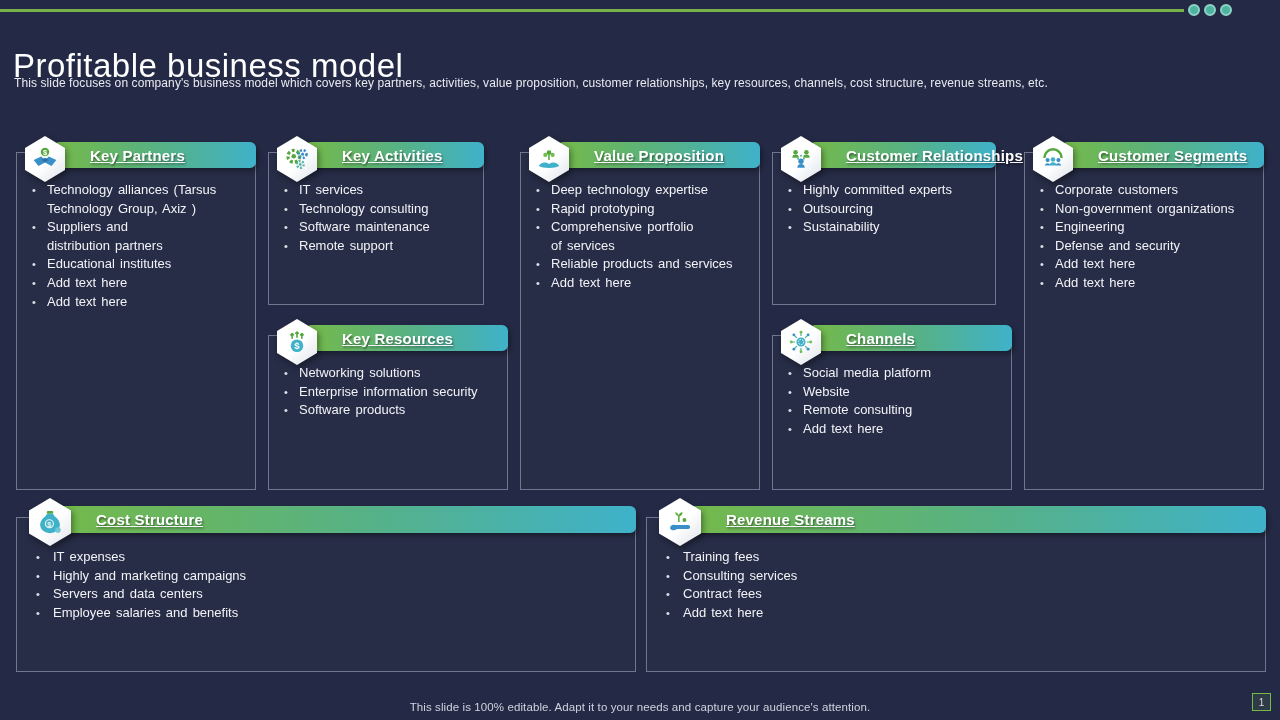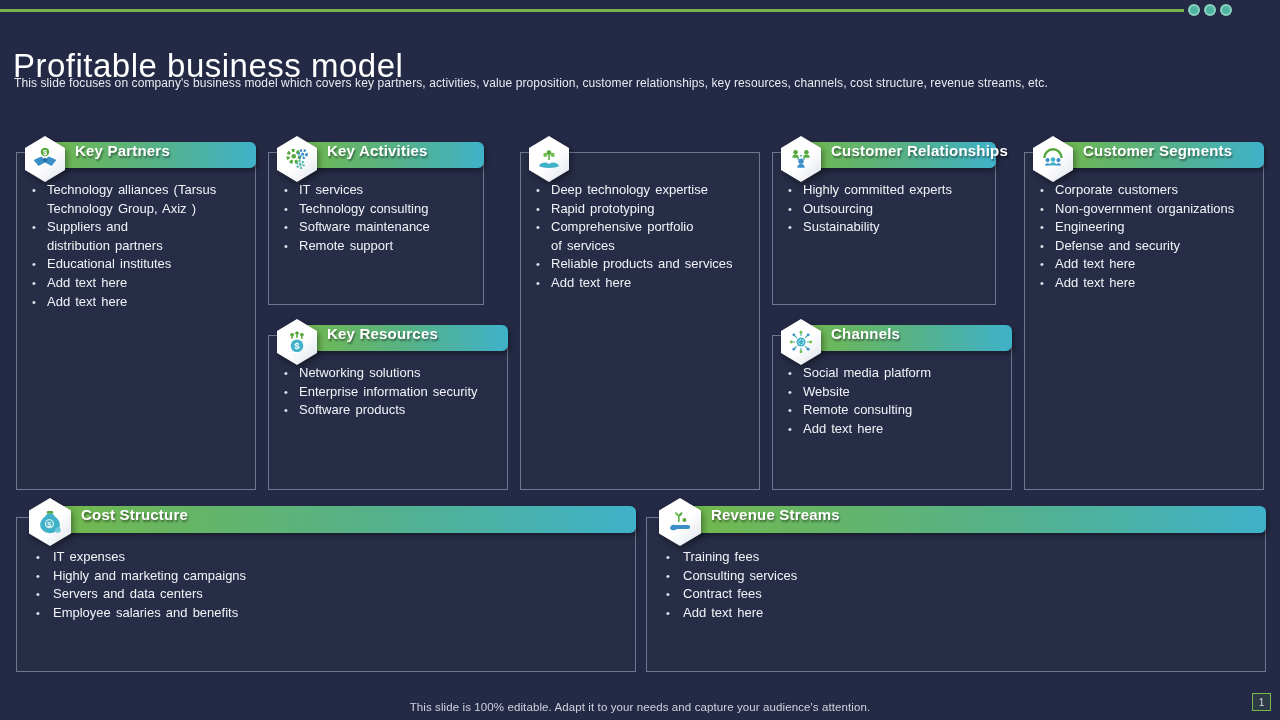--- a/index.html
+++ b/index.html
@@ -22,25 +22,25 @@
   .c1{left:268px;top:152px;width:216px;height:153px}
   .c2{left:520px;top:152px;width:240px;height:338px}
   .c3{left:772px;top:152px;width:224px;height:153px}
   .c4{left:1024px;top:152px;width:240px;height:338px}
   .c5{left:268px;top:335px;width:240px;height:155px}
   .c6{left:772px;top:335px;width:240px;height:155px}
   .c7{left:16px;top:517px;width:620px;height:155px}
   .c8{left:646px;top:517px;width:620px;height:155px}
   
   .bar{
-    position:absolute;left:24px;right:-1px;top:-11px;height:26px;
+    position:absolute;left:39px;right:-1px;top:-11px;height:26px;
     background:linear-gradient(90deg,#74b94a 0%, #55b188 55%, #3fb2ca 100%);
     border-radius:3px 6px 6px 3px;
     box-shadow:2px 3px 5px rgba(0,0,0,.35);
-    display:flex;
+    display:flex;align-items:center;text-decoration:underline;
   }
   .wide .bar{top:-12px;height:27px;}
   .bar-title{
     padding-left:34px;font-size:15px;font-weight:bold;color:#fff;
     letter-spacing:.2px;white-space:nowrap;
     text-shadow:1px 1.5px 2px rgba(0,0,0,.45);
   }
   .wide .bar-title{padding-left:40px;}
   
   .hexwrap{position:absolute;left:8px;top:-17px;filter:drop-shadow(2px 3px 3px rgba(0,0,0,.4));}
@@ -151,20 +151,23 @@
           <span class="t">Software maintenance</span>
         </li>
       <li>
           <span class="b">•</span>
           <span class="t">Remote support</span>
         </li>
     </ul>
   </section>
 
   <section class="card c2">
+    <div class="bar">
+      <span class="bar-title">Value Proposition</span>
+    </div>
     <div class="hexwrap">
         <div class="hex">
       <svg width="26" height="26" viewBox="0 0 24 24">
         <circle cx="12" cy="6.2" r="2.2" fill="#56a83e"></circle>
         <circle cx="8.6" cy="8.2" r="1.9" fill="#6fbf4f"></circle>
         <circle cx="15.4" cy="8.2" r="1.9" fill="#6fbf4f"></circle>
         <path d="M12 8 L12 13" stroke="#56a83e" stroke-width="1.4"></path>
         <path d="M2.5 18.5 C5.5 14.5 9 14.8 12 16.6 C15 14.8 18.5 14.5 21.5 18.5 C17.5 20.8 6.5 20.8 2.5 18.5 Z" fill="#3fb2ca"></path>
       </svg>
     </div>

